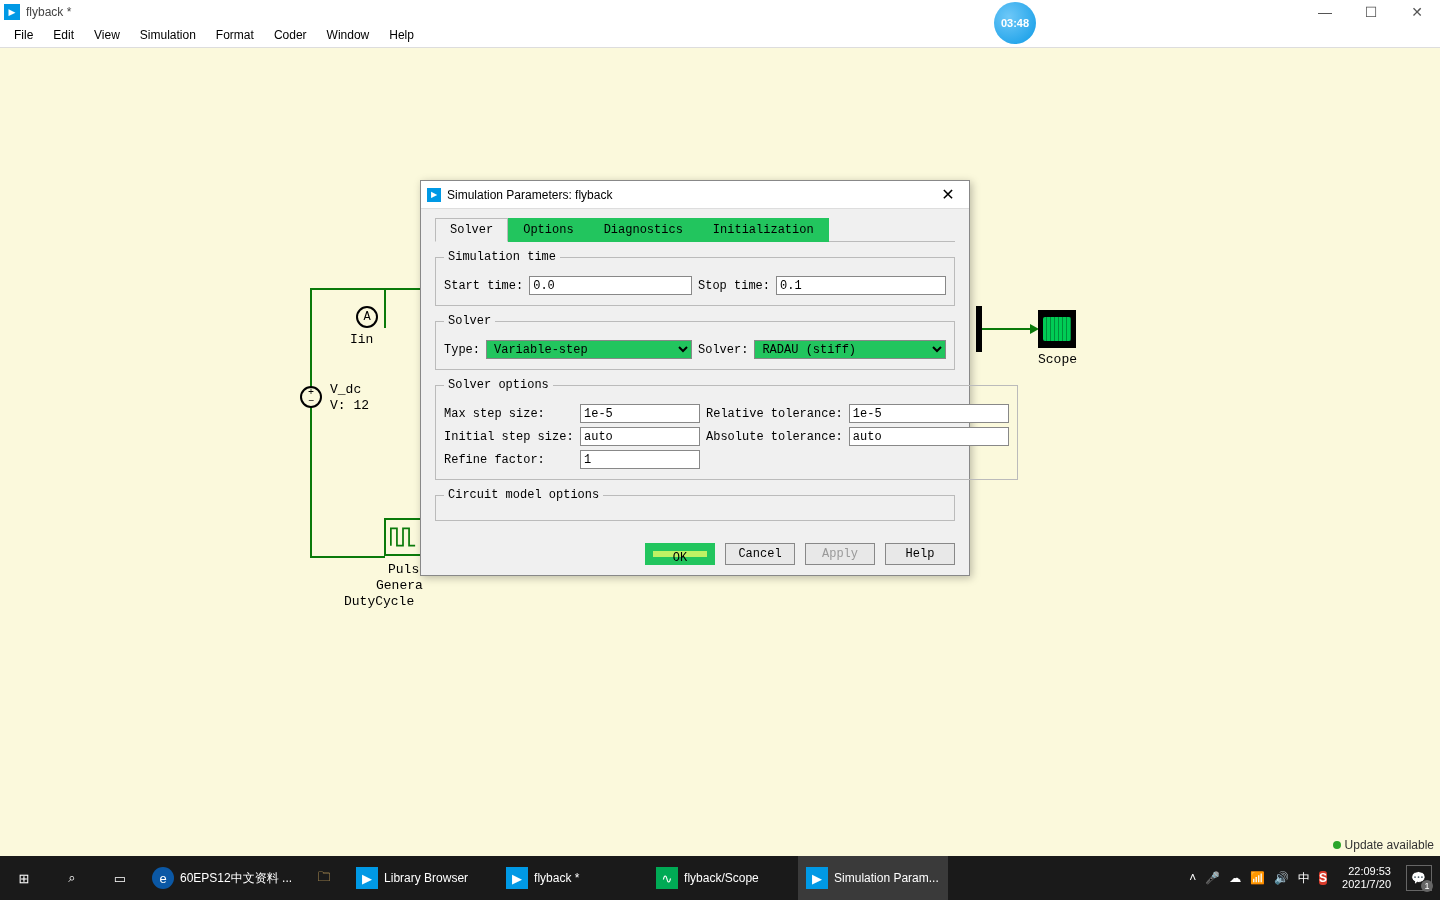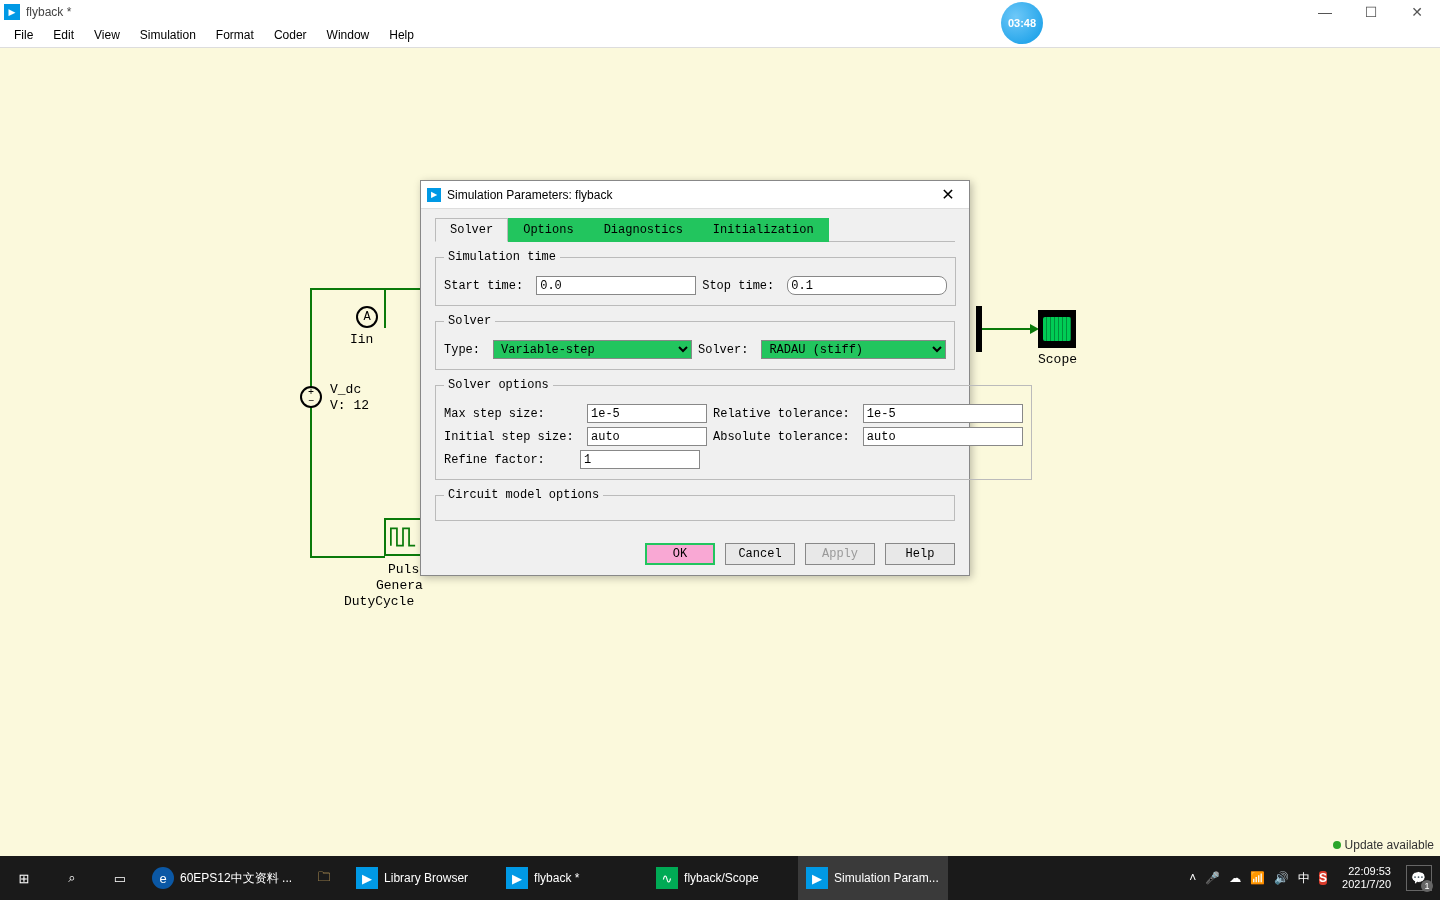--- a/index.html
+++ b/index.html
@@ -13,21 +13,21 @@
   .titlebar .win-controls div { width: 46px; height: 23px; display: flex; align-items: center; justify-content: center; color: #555; font-size: 14px; }
   
   
   .menubar { height: 25px; background: #fff; display: flex; align-items: center; padding-left: 4px; border-bottom: 1px solid #ddd; }
   .menubar .menu-item { padding: 4px 10px; color: #000000; font-size: 12px; cursor: default; }
   
   
   .canvas { position: absolute; top: 48px; left: 0; right: 0; bottom: 44px; background: #fbf9dc; }
   
   
-  .timer-badge { position: absolute; top: 2px; left: 994px; width: 42px; height: 42px; border-radius: 50%; background: radial-gradient(circle at 35% 35%, #6ec8f8, #0d9ae6); display: flex; align-items: center; justify-content: center; color: #fff; font-size: 11px; font-weight: bold; z-index: 50; margin-left: 7px; }
+  .timer-badge { position: absolute; top: 2px; left: 994px; width: 42px; height: 42px; border-radius: 50%; background: radial-gradient(circle at 35% 35%, #6ec8f8, #0d9ae6); display: flex; align-items: center; justify-content: center; color: #fff; font-size: 11px; font-weight: bold; z-index: 50; }
   .wire-h { position: absolute; height: 2px; background: #0a7a0a; }
   .wire-v { position: absolute; width: 2px; background: #0a7a0a; }
   .mux-block { position: absolute; width: 6px; background: #000; }
   .arrow-right { position: absolute; width: 0; height: 0; border-top: 5px solid transparent; border-bottom: 5px solid transparent; border-left: 9px solid #0a7a0a; }
   
   .ammeter { position: absolute; width: 22px; height: 22px; border: 2px solid #000; border-radius: 50%; background: #fbf9dc; display: flex; align-items: center; justify-content: center; font-family: "Courier New", monospace; font-size: 12px; }
   .source { position: absolute; width: 22px; height: 22px; border: 2px solid #000; border-radius: 50%; background: #fbf9dc; }
   .source::before { content: "+"; position: absolute; top: -1px; left: 6px; font-family: "Courier New", monospace; font-size: 10px; }
   .source::after { content: "−"; position: absolute; bottom: -1px; left: 6px; font-family: "Courier New", monospace; font-size: 10px; }
   
@@ -51,25 +51,25 @@
   .tabs { display: flex; border-bottom: 1px solid #bbb; }
   .tab { padding: 4px 14px; font-family: "Courier New", monospace; font-size: 12px; border: 1px solid transparent; border-bottom: none; position: relative; top: 1px; background: #22c55e; }
   .tab.active { border-color: #bbb; background: #f0f0f0; border-bottom: 1px solid #f0f0f0; }
   
   fieldset { border: 1px solid #bbb; margin-top: 8px; padding: 8px 8px 10px; }
   legend { font-family: "Courier New", monospace; font-size: 12px; padding: 0 4px; }
   .row { display: flex; align-items: center; gap: 6px; margin-top: 4px; }
   .row label { font-family: "Courier New", monospace; font-size: 12px; white-space: nowrap; }
   .row input[type=text], .row select { font-family: "Courier New", monospace; font-size: 12px; padding: 1px 3px; border: 1px solid #888; background: #fff; height: 19px; }
   .row select { background: #22c55e; }
-  .col-half { flex: 1; display: flex; align-items: center; gap: 13px; }
+  .col-half { flex: 1; display: flex; align-items: center; gap: 6px; }
   
   .dialog-buttons { display: flex; justify-content: flex-end; gap: 10px; padding: 10px 14px; }
   .dialog-buttons button { width: 70px; height: 22px; font-family: "Courier New", monospace; font-size: 12px; border: 1px solid #888; background: #e8e8e8; }
-  .dialog-buttons button.primary { border: 2px solid #22c55e; background: #f9a8d4; }
+  .dialog-buttons button.primary { border: 8px solid #22c55e; background: #bef264; }
   .dialog-buttons button:disabled { color: #999; }
   .update-avail { position: absolute; right: 6px; bottom: 48px; font-size: 12px; color: #333; display:flex; align-items:center; gap:4px; }
   .update-dot { width:8px; height:8px; border-radius:50%; background:#2aa52a; }
   
   
   .taskbar { position: absolute; left:0; right:0; bottom:0; height:44px; background: #1a1a1a; display:flex; align-items:center; color:#fff; font-size:12px; }
   .taskbar .tbtn { height:44px; min-width:48px; display:flex; align-items:center; justify-content:center; padding:0 8px; gap:6px; }
   .taskbar .tbtn.app { min-width: 150px; justify-content:flex-start; }
   .taskbar .tbtn.active { background: #3a3a3a; }
   .taskbar .tbtn .ticon { width:22px; height:22px; display:flex; align-items:center; justify-content:center; font-size:13px; }
@@ -159,21 +159,21 @@
 
     <fieldset>
       <legend>Simulation time</legend>
       <div class="row">
         <div class="col-half">
           <label>Start time:</label>
           <input type="text" style="flex: 1 1 0%;" value="0.0">
         </div>
         <div class="col-half">
           <label>Stop time:</label>
-          <input type="text" style="flex: 1 1 0%; border-radius: 8px;" value="0.1">
+          <input type="text" style="flex: 1 1 0%;" value="0.1">
         </div>
       </div>
     </fieldset>
 
     <fieldset>
       <legend>Solver</legend>
       <div class="row">
         <div class="col-half">
           <label>Type:</label>
           <select style="flex:1"><option>Variable-step</option></select>

